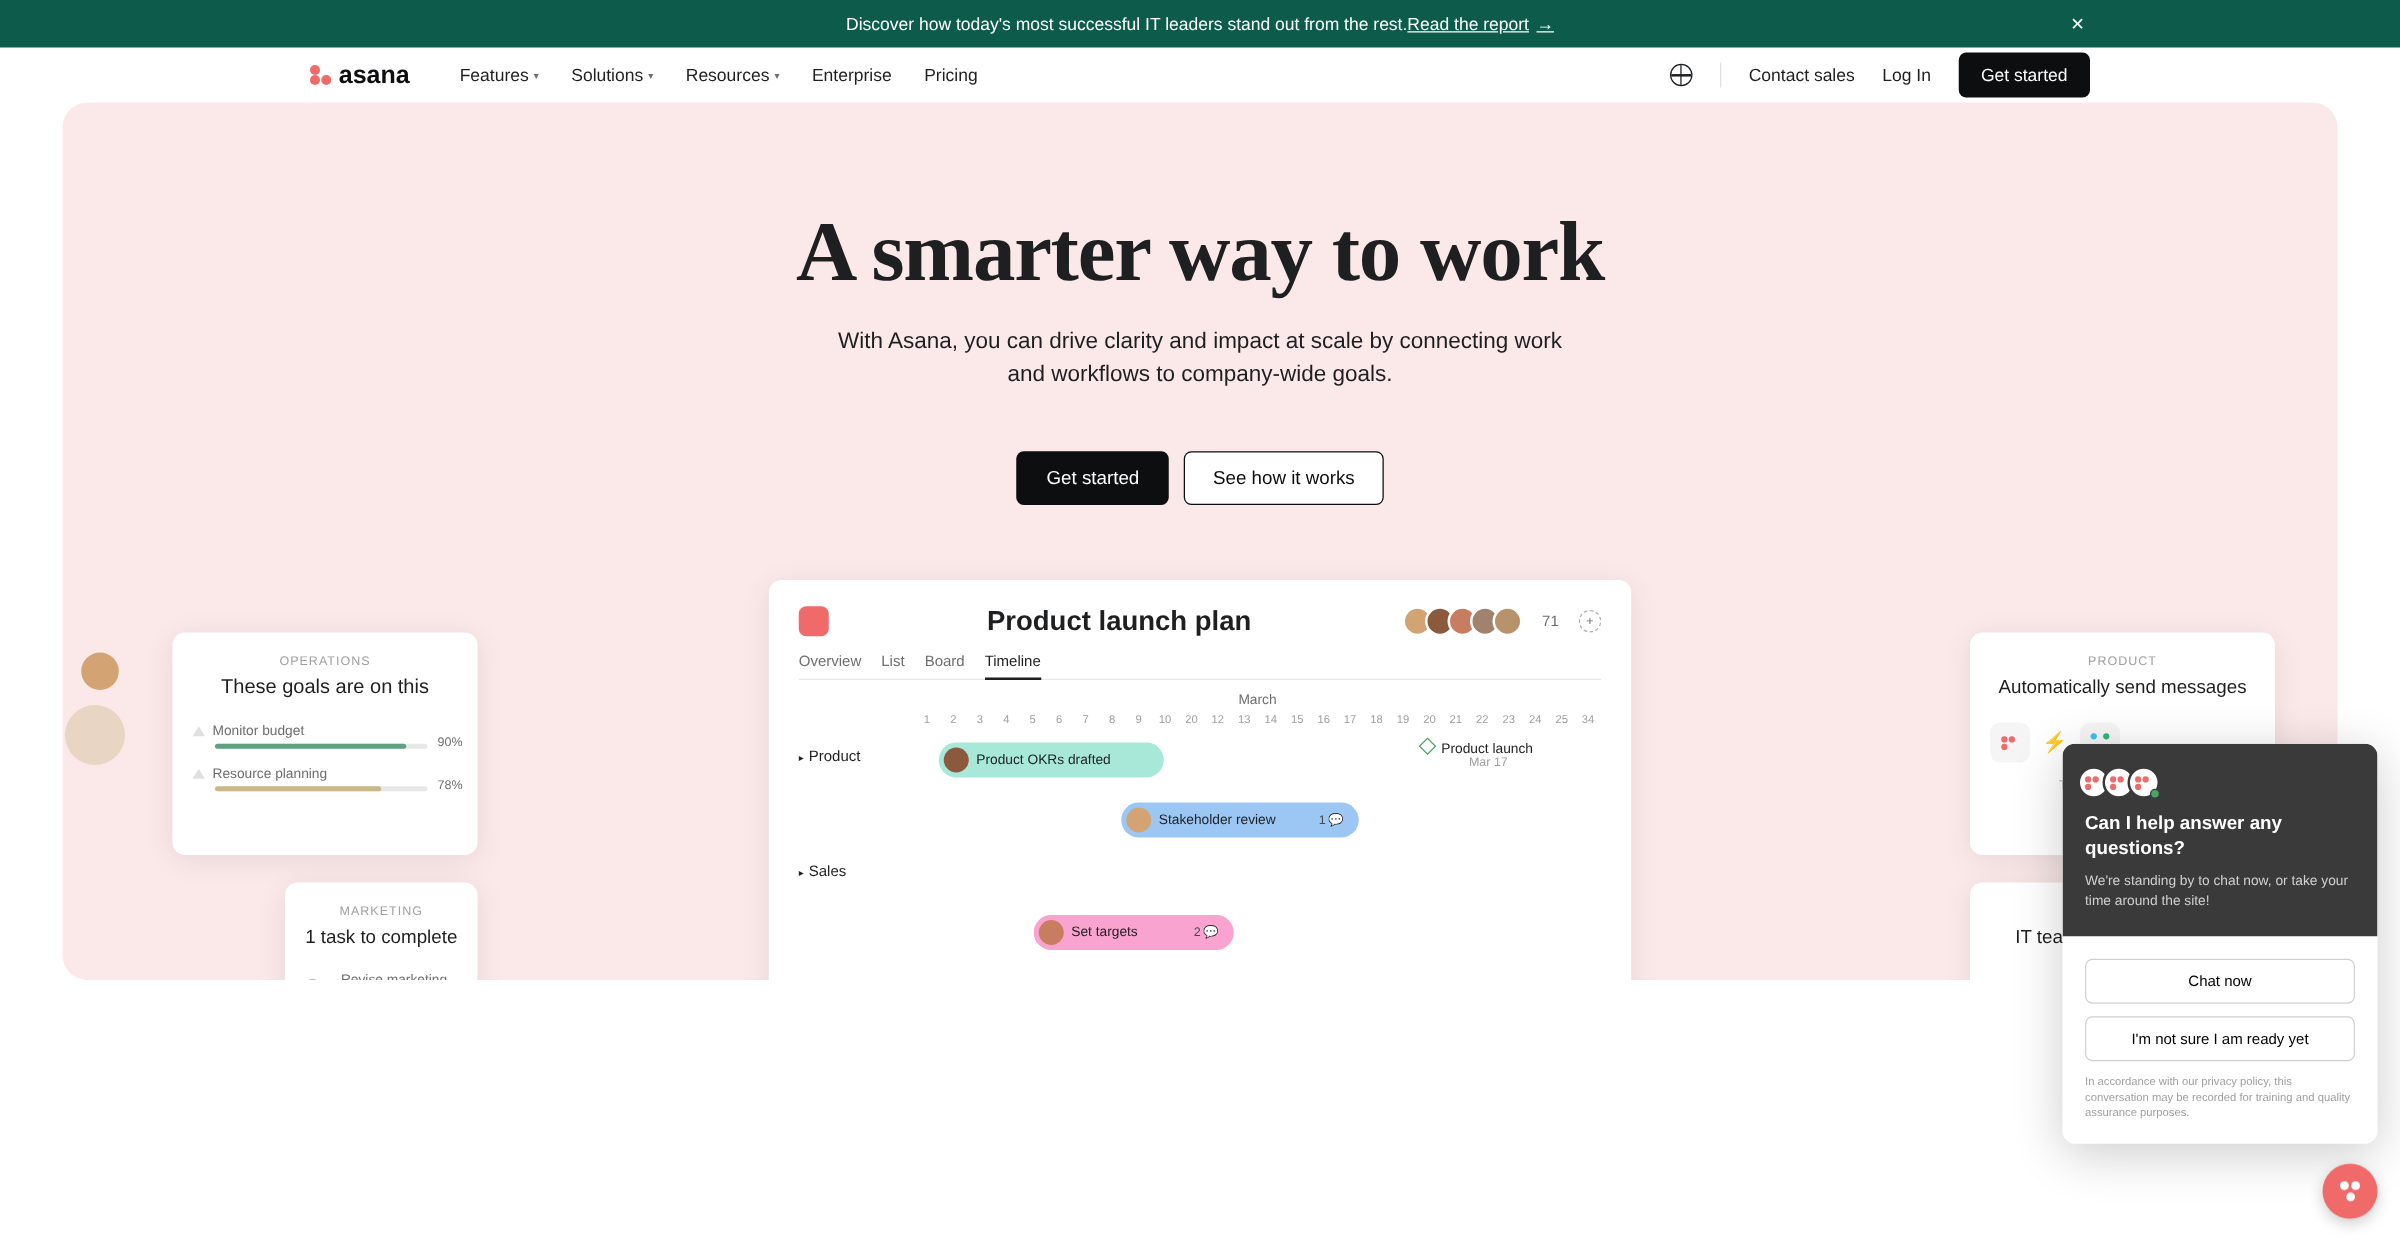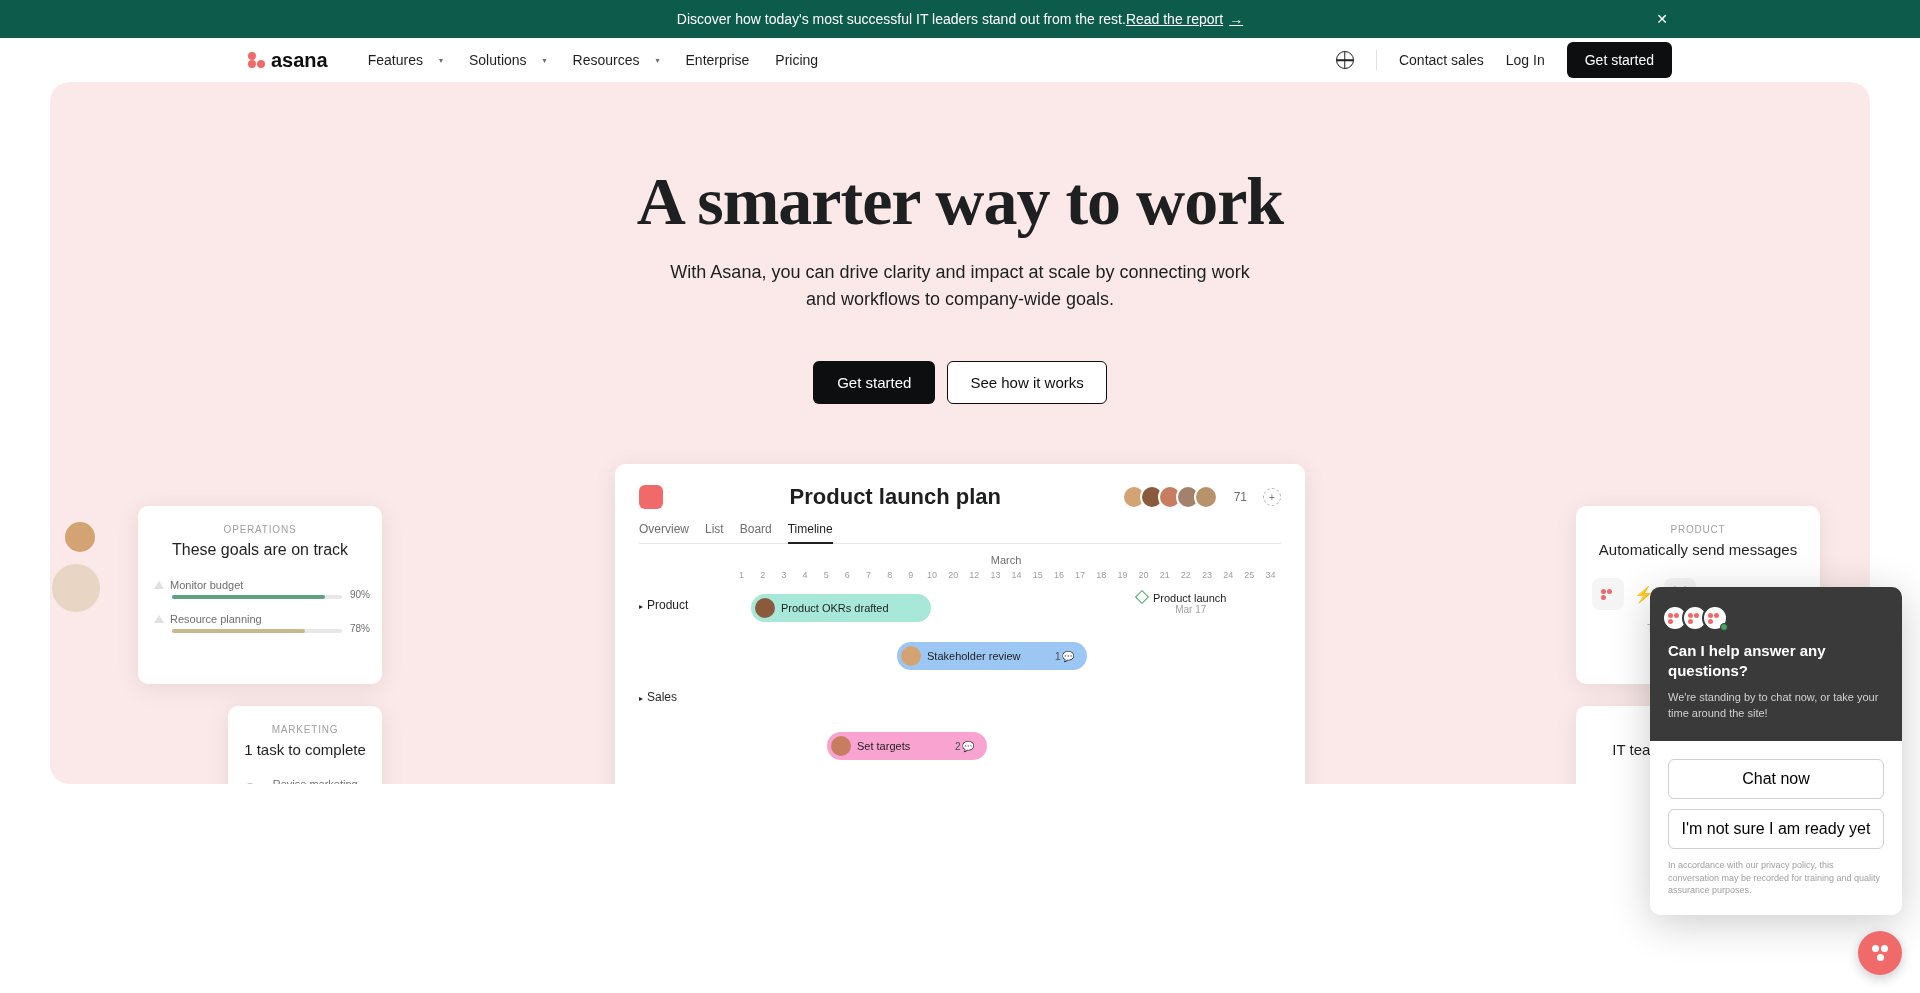--- a/index.html
+++ b/index.html
@@ -9,21 +9,21 @@
 .banner { background: #0d5c4b; color: #fff; height: 38px; display: flex; align-items: center; justify-content: center; font-size: 14px; position: relative; }
 .banner-link { color: #fff; text-decoration: underline; display: inline-flex; align-items: center; gap: 6px; cursor: pointer; }
 .banner-close { position: absolute; right: 252px; top: 50%; transform: translateY(-50%); color: #fff; cursor: pointer; font-size: 14px; }
 
 
 .nav { height: 44px; display: flex; align-items: center; padding: 0 248px; gap: 28px; background: #fff; border-bottom: none; }
 .logo { display: flex; align-items: center; gap: 6px; font-weight: 600; font-size: 20px; color: #0d0e10; }
 .dot { width: 8px; height: 8px; border-radius: 50%; background: #f06a6a; }
 .dot-row { display: flex; gap: 1px; }
 .nav-items { display: flex; gap: 26px; margin-left: 12px; }
-.nav-item { font-size: 14px; color: #1e1f21; cursor: pointer; display: flex; align-items: center; gap: 16px; }
+.nav-item { font-size: 14px; color: #1e1f21; cursor: pointer; display: flex; align-items: center; gap: 4px; }
 .nav-caret { font-size: 8px; color: #6d6e6f; }
 .nav-right { margin-left: auto; display: flex; align-items: center; gap: 22px; }
 .globe { width: 18px; height: 18px; border: 1.5px solid #1e1f21; border-radius: 50%; position: relative; }
 .globe::before { content: ''; position: absolute; left: 50%; top: 0; bottom: 0; width: 1.5px; background: #1e1f21; transform: translateX(-50%); }
 .globe::after { content: ''; position: absolute; top: 50%; left: 0; right: 0; height: 1.5px; background: #1e1f21; transform: translateY(-50%); }
 .nav-sep { width: 1px; height: 20px; background: #e0e0e0; }
 .btn-dark { background: #0d0e10; color: #fff; padding: 10px 18px; border-radius: 6px; font-size: 14px; font-weight: 500; cursor: pointer; border: none; }
 .btn-outline { background: #fff; color: #0d0e10; padding: 12px 22px; border-radius: 6px; font-size: 15px; font-weight: 500; cursor: pointer; border: 1px solid #0d0e10; }
 
 
@@ -90,21 +90,21 @@
 .chat-widget { position: fixed; right: 18px; bottom: 78px; width: 252px; background: #fff; border-radius: 10px; box-shadow: 0 8px 40px rgba(0,0,0,0.2); overflow: hidden; }
 .chat-head { background: #3a3a3a; color: #fff; padding: 18px 18px 20px; }
 .chat-avs { display: flex; margin-bottom: 10px; }
 .chat-av { width: 26px; height: 26px; border-radius: 50%; background: #fff; border: 2px solid #3a3a3a; margin-left: -6px; display: flex; align-items: center; justify-content: center; }
 .chat-av-dots { display: flex; flex-wrap: wrap; width: 14px; gap: 1px; }
 .chat-av-dot { width: 5px; height: 5px; border-radius: 50%; background: #f06a6a; }
 .chat-status { width: 8px; height: 8px; background: #4aa564; border-radius: 50%; border: 1.5px solid #3a3a3a; position: relative; margin-left: -8px; margin-top: 18px; }
 .chat-title { font-size: 15px; font-weight: 600; margin-bottom: 10px; line-height: 1.3; }
 .chat-sub { font-size: 11px; color: #d0d0d0; line-height: 1.4; }
 .chat-body { padding: 18px; }
-.chat-btn { width: 100%; padding: 10px; border: 1px solid #d0d0d0; background: #fff; border-radius: 6px; font-size: 16px; margin-bottom: 10px; cursor: pointer; }
+.chat-btn { width: 100%; padding: 10px; border: 1px solid #d0d0d0; background: #fff; border-radius: 6px; font-size: 12px; margin-bottom: 10px; cursor: pointer; }
 .chat-note { font-size: 9px; color: #a0a0a0; line-height: 1.4; }
 .chat-fab { position: fixed; right: 18px; bottom: 18px; width: 44px; height: 44px; background: #f06a6a; border-radius: 50%; display: flex; align-items: center; justify-content: center; box-shadow: 0 4px 12px rgba(0,0,0,0.2); cursor: pointer; }
 .fab-dots { display: flex; flex-wrap: wrap; width: 20px; gap: 2px; justify-content: center; }
 .fab-dot { width: 7px; height: 7px; border-radius: 50%; background: #fff; }
 </style>
 </head>
 <body>
 
 <div class="banner">
   <span>Discover how today's most successful IT leaders stand out from the rest.</span>
@@ -162,21 +162,21 @@
       <button class="btn-outline">See how it works</button>
     </div>
 
     <div class="mockup-stage">
 
       <div class="avatar-float af1"></div>
       <div class="avatar-float af2"></div>
 
       <div class="card card-ops">
         <div class="card-ops-h">OPERATIONS</div>
-        <div class="card-ops-t">These goals are on track</div>
+        <div class="card-ops-t">These goals are on this</div>
         <div class="goal-row">
           <div class="goal-row-h">
               <span class="goal-tri"></span>
               <span>Monitor budget</span>
             </div>
           <div class="goal-bar">
               <div class="goal-fill" style="width:90%"></div>
               <span class="goal-pct">90%</span>
             </div>
         </div>

